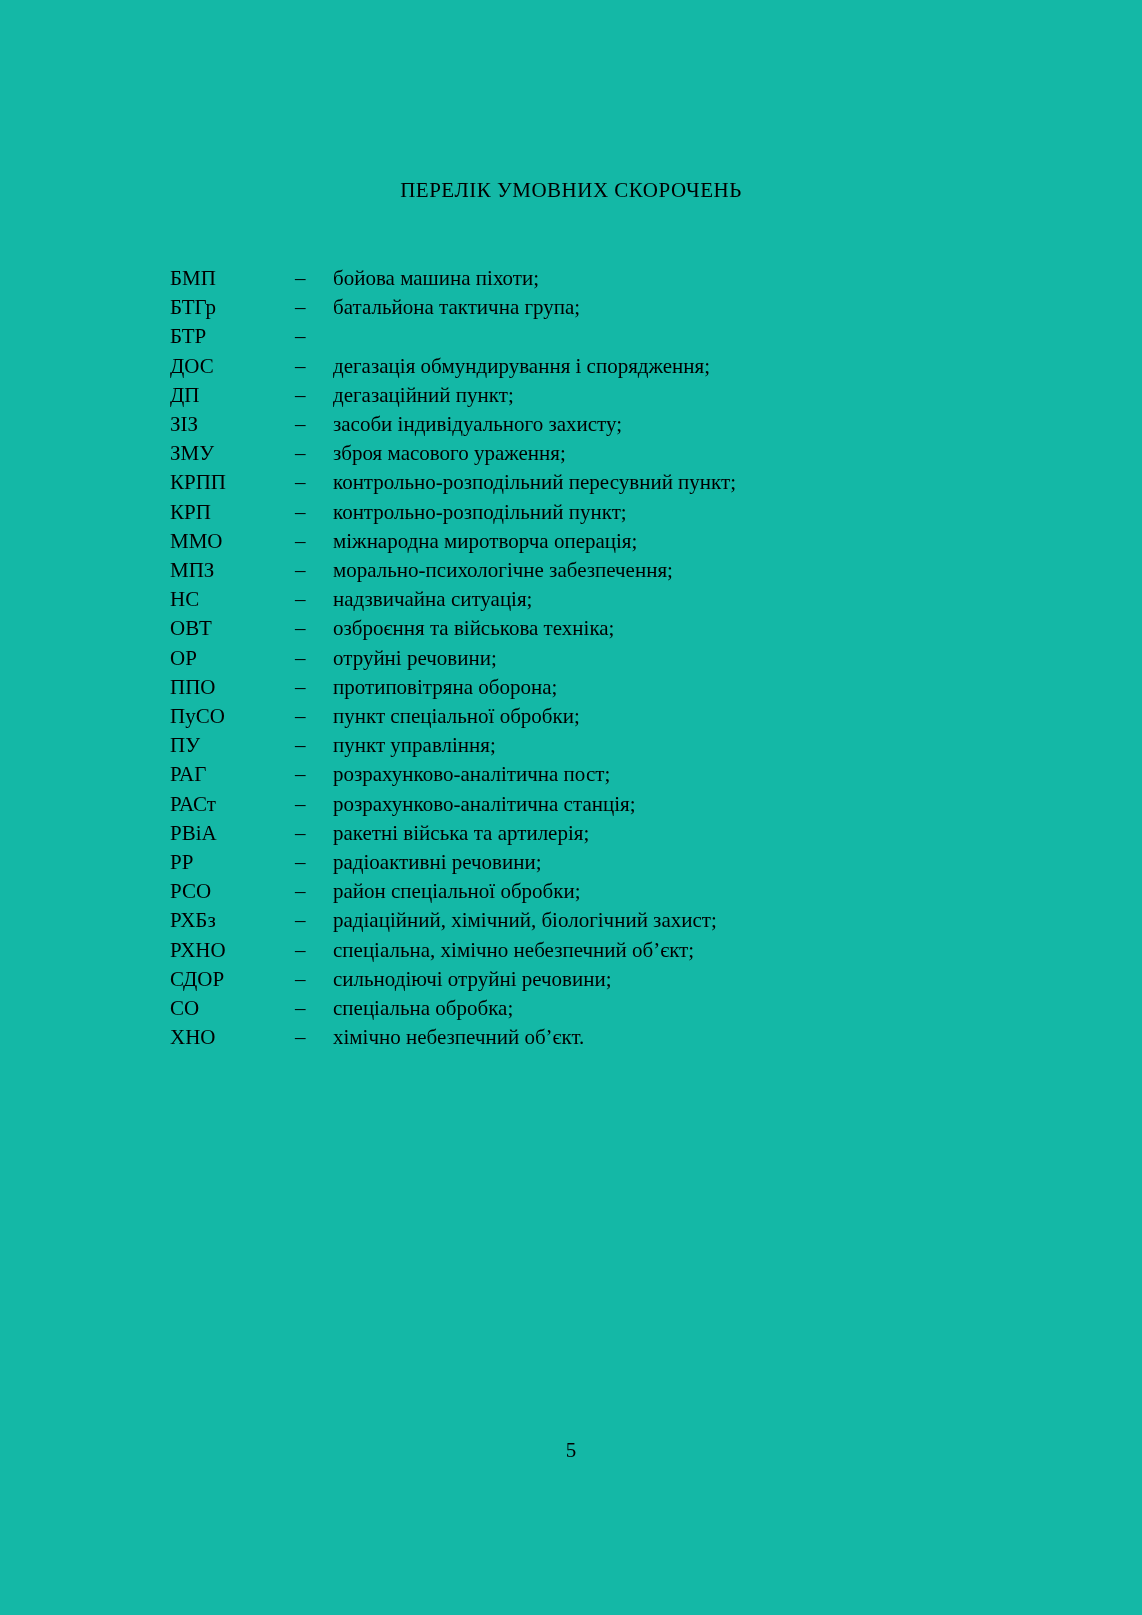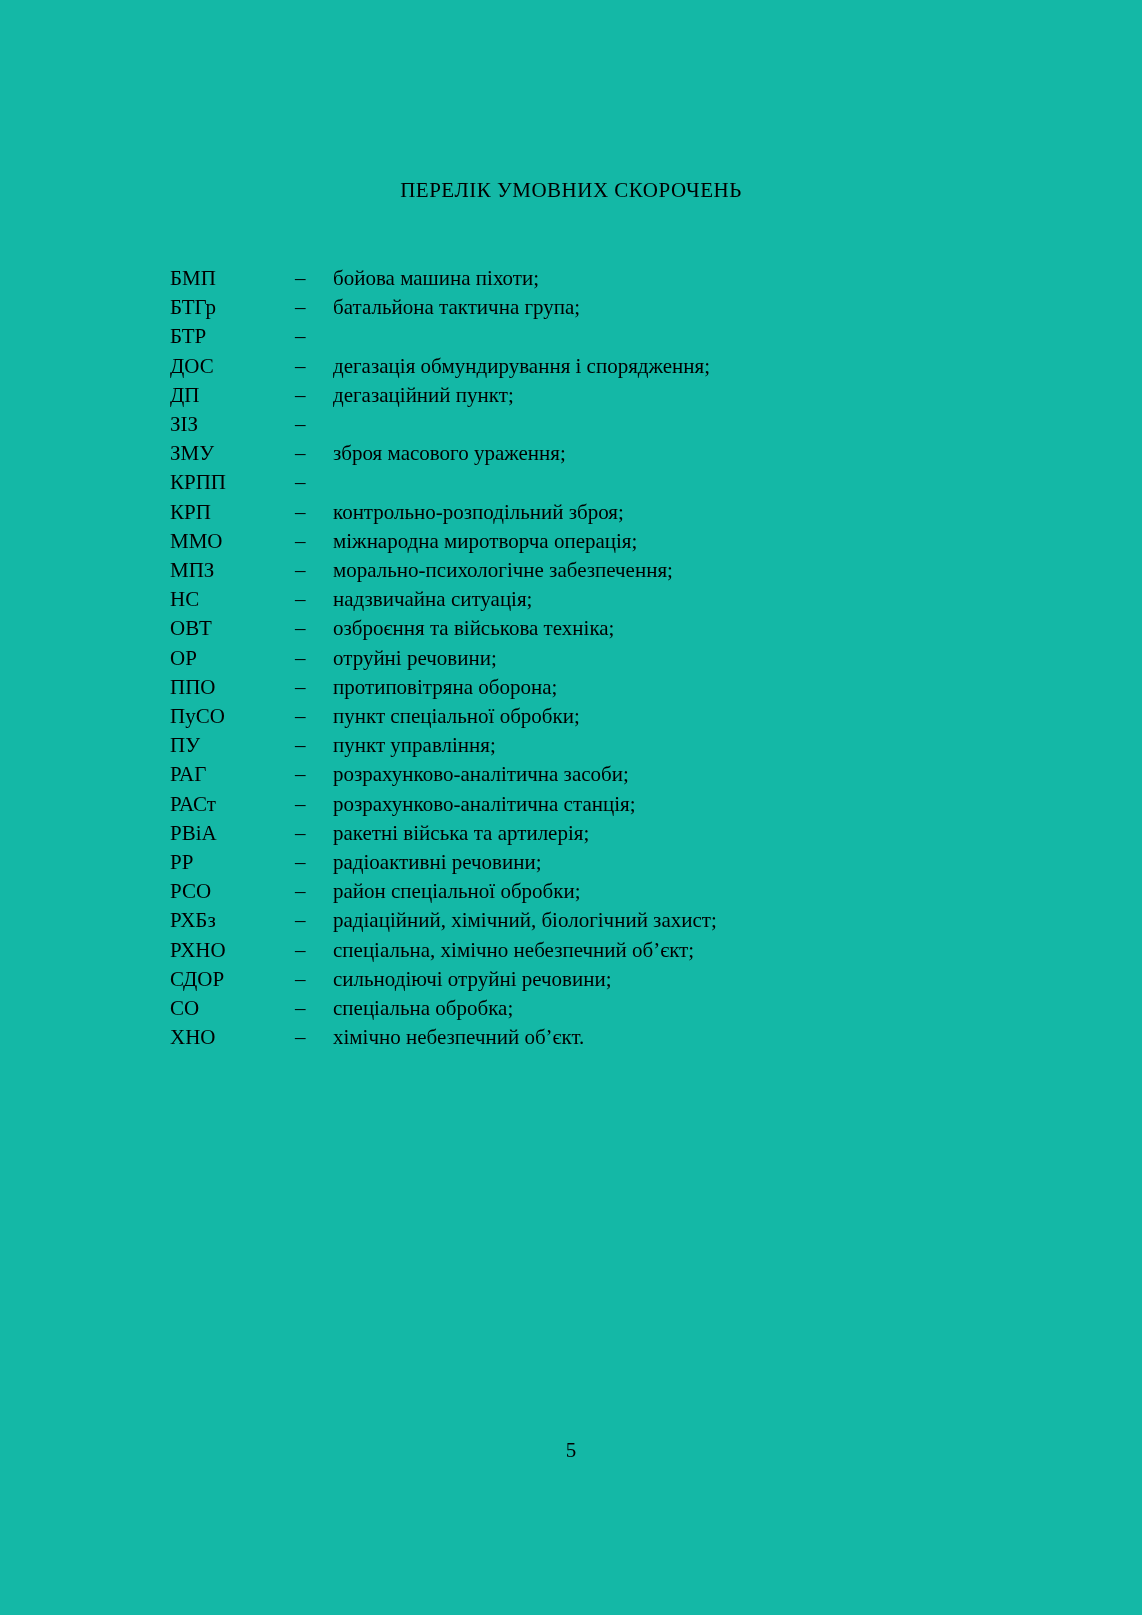--- a/index.html
+++ b/index.html
@@ -95,37 +95,39 @@
 
   <div class="abbr-row">
     <span class="abbr-term">ДП</span>
     <span class="abbr-dash">–</span>
     <span class="abbr-def">дегазаційний пункт;</span>
   </div>
 
   <div class="abbr-row">
     <span class="abbr-term">ЗІЗ</span>
     <span class="abbr-dash">–</span>
+    <span class="abbr-def">засоби індивідуального захисту;</span>
   </div>
 
   <div class="abbr-row">
     <span class="abbr-term">ЗМУ</span>
     <span class="abbr-dash">–</span>
     <span class="abbr-def">зброя масового ураження;</span>
   </div>
 
   <div class="abbr-row">
     <span class="abbr-term">КРПП</span>
     <span class="abbr-dash">–</span>
+    <span class="abbr-def">контрольно-розподільний пересувний пункт;</span>
   </div>
 
   <div class="abbr-row">
     <span class="abbr-term">КРП</span>
     <span class="abbr-dash">–</span>
-    <span class="abbr-def">контрольно-розподільний зброя;</span>
+    <span class="abbr-def">контрольно-розподільний пункт;</span>
   </div>
 
   <div class="abbr-row">
     <span class="abbr-term">ММО</span>
     <span class="abbr-dash">–</span>
     <span class="abbr-def">міжнародна миротворча операція;</span>
   </div>
 
   <div class="abbr-row">
     <span class="abbr-term">МПЗ</span>
@@ -165,21 +167,21 @@
 
   <div class="abbr-row">
     <span class="abbr-term">ПУ</span>
     <span class="abbr-dash">–</span>
     <span class="abbr-def">пункт управління;</span>
   </div>
 
   <div class="abbr-row">
     <span class="abbr-term">РАГ</span>
     <span class="abbr-dash">–</span>
-    <span class="abbr-def">розрахунково-аналітична засоби;</span>
+    <span class="abbr-def">розрахунково-аналітична пост;</span>
   </div>
 
   <div class="abbr-row">
     <span class="abbr-term">РАСт</span>
     <span class="abbr-dash">–</span>
     <span class="abbr-def">розрахунково-аналітична станція;</span>
   </div>
 
   <div class="abbr-row">
     <span class="abbr-term">РВіА</span>

